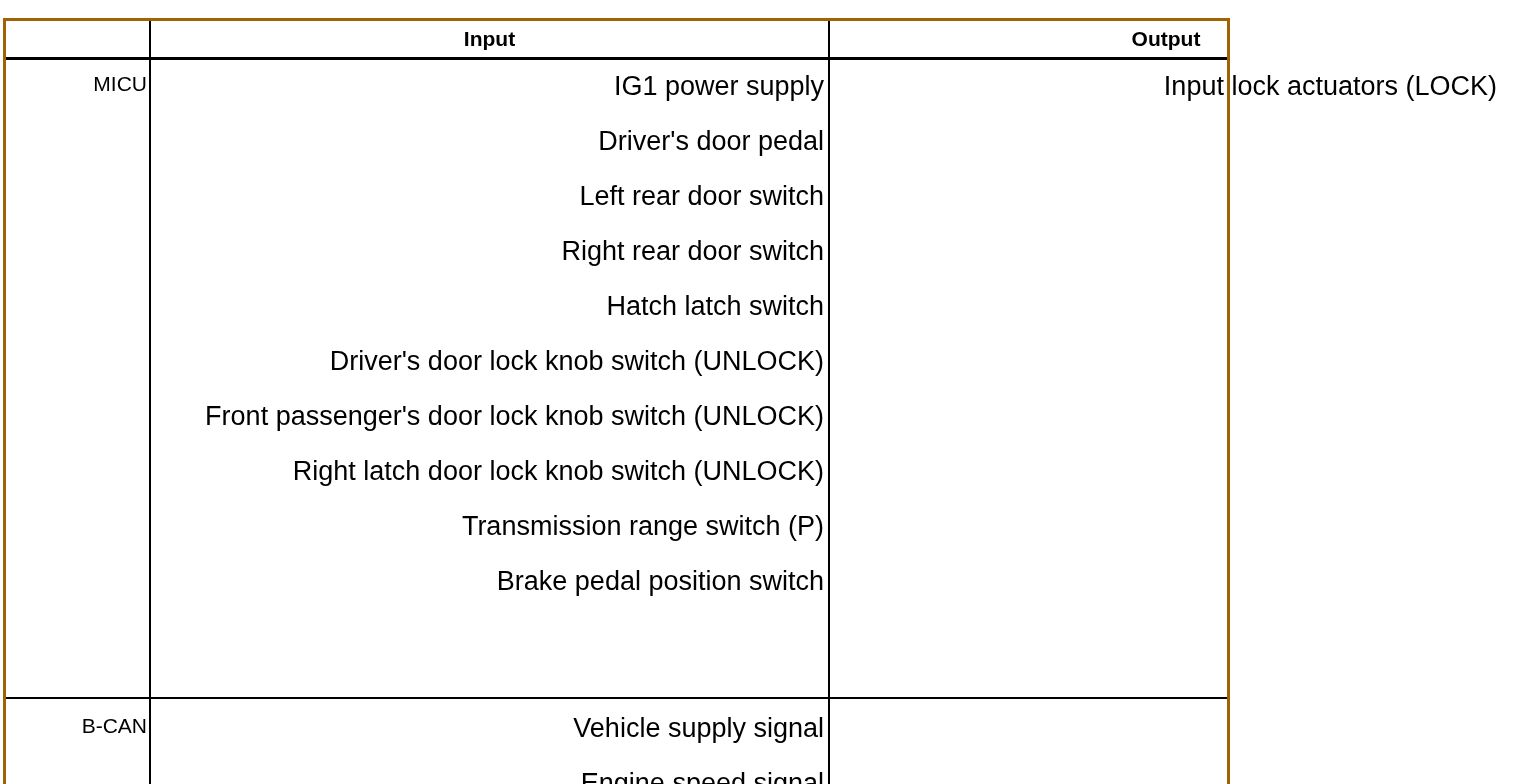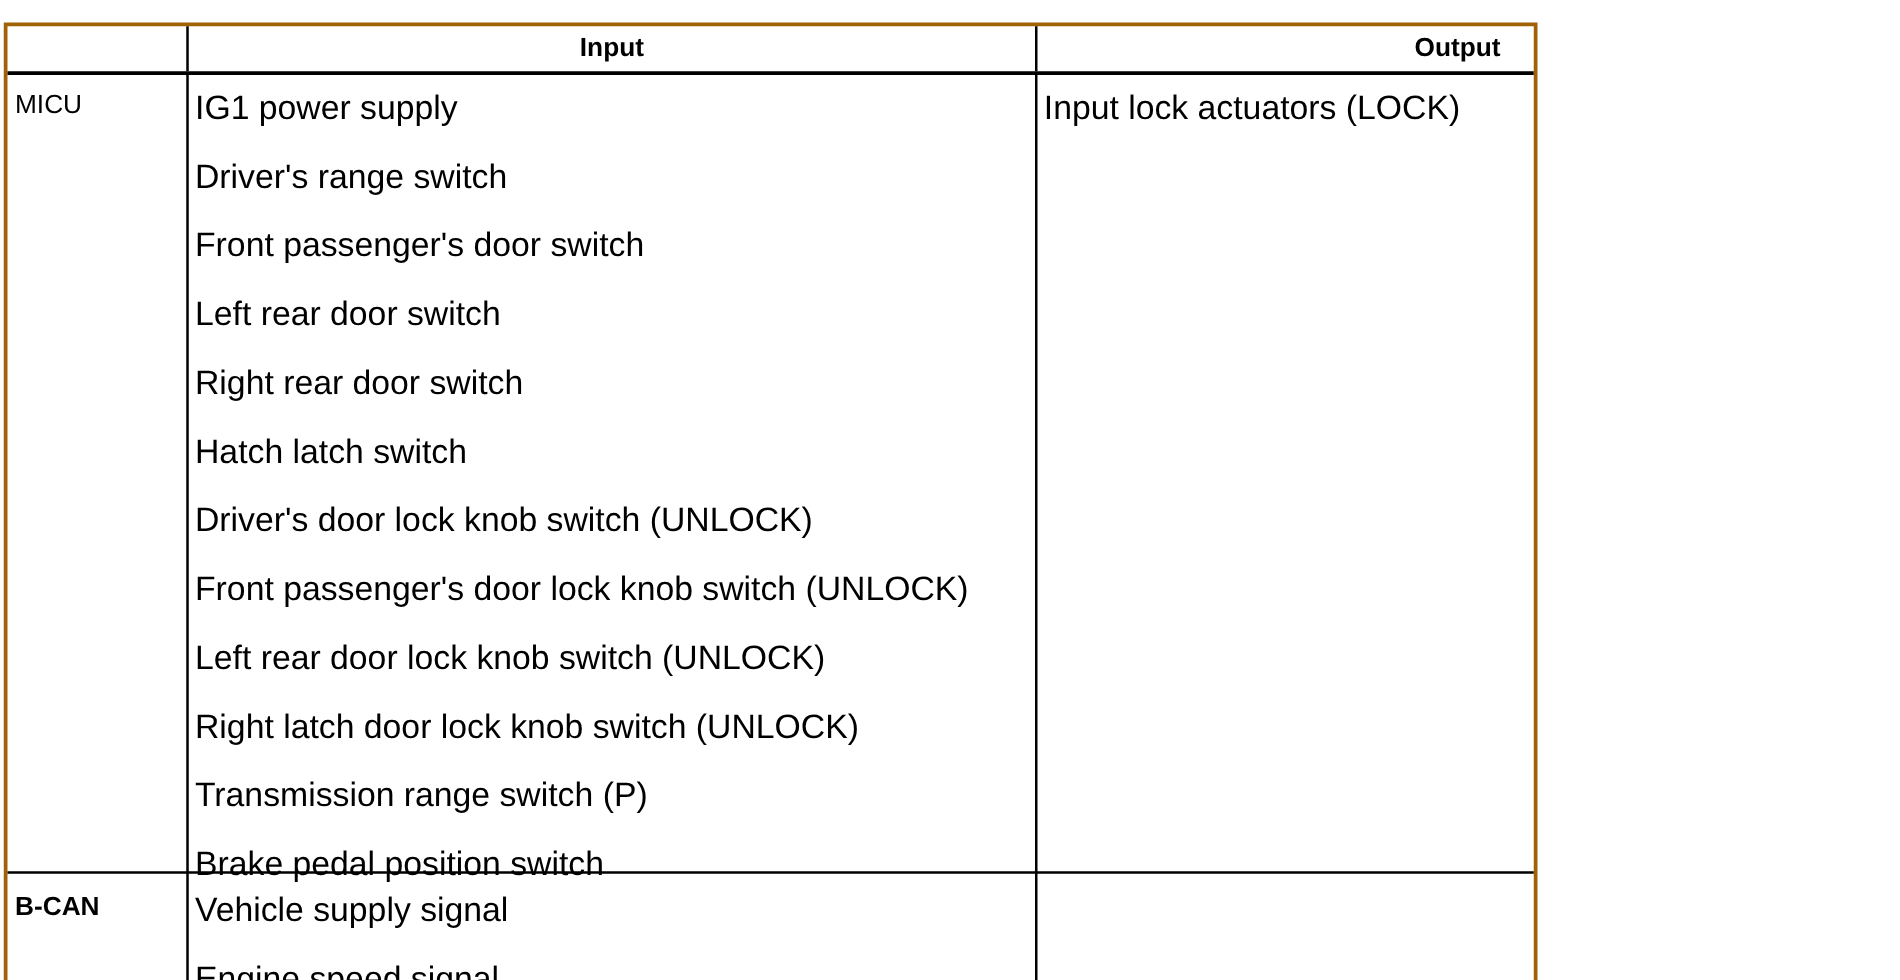--- a/index.html
+++ b/index.html
@@ -77,20 +77,21 @@
     top: 676px;
     height: 2px;
     background: #000000;
   }
 
   
   .cell {
     position: absolute;
     font-size: 21px;
     line-height: 1;
+    text-align: right;
   }
 
   .ecu-label {
     left: 6px;
     width: 135px;
     white-space: nowrap;
   }
 
   .list {
     left: 150px;
@@ -107,21 +108,21 @@
     line-height: 26px;
     white-space: nowrap;
   }
 
   
   .micu-ecu  { top: 52px; }
   .micu-in   { top: 52px; }
   .micu-out  { top: 52px; }
 
   
-  .bcan-ecu  { top: 694px; font-weight: bold; }
+  .bcan-ecu  { top: 694px; }
   .bcan-in   { top: 694px; }
   .bcan-out  { top: 694px; }
 </style>
 </head>
 <body>
 
 <div class="sheet">
   <div class="table-frame">
 
     <div class="header-row">
@@ -132,28 +133,26 @@
 
     <div class="vrule vrule-1"></div>
     <div class="vrule vrule-2"></div>
 
     <div class="hrule"></div>
 
     <div class="cell ecu-label micu-ecu">MICU</div>
 
     <div class="cell list micu-in">
       <div class="line">IG1 power supply</div>
-      <div class="line">Driver's range switch</div>
-      <div class="line">Front passenger's door switch</div>
+      <div class="line">Driver's door pedal</div>
       <div class="line">Left rear door switch</div>
       <div class="line">Right rear door switch</div>
       <div class="line">Hatch latch switch</div>
       <div class="line">Driver's door lock knob switch (UNLOCK)</div>
       <div class="line">Front passenger's door lock knob switch (UNLOCK)</div>
-      <div class="line">Left rear door lock knob switch (UNLOCK)</div>
       <div class="line">Right latch door lock knob switch (UNLOCK)</div>
       <div class="line">Transmission range switch (P)</div>
       <div class="line">Brake pedal position switch</div>
     </div>
 
     <div class="cell out-list micu-out">
       <div class="line">Input lock actuators (LOCK)</div>
     </div>
 
     <div class="cell ecu-label bcan-ecu">B-CAN</div>

